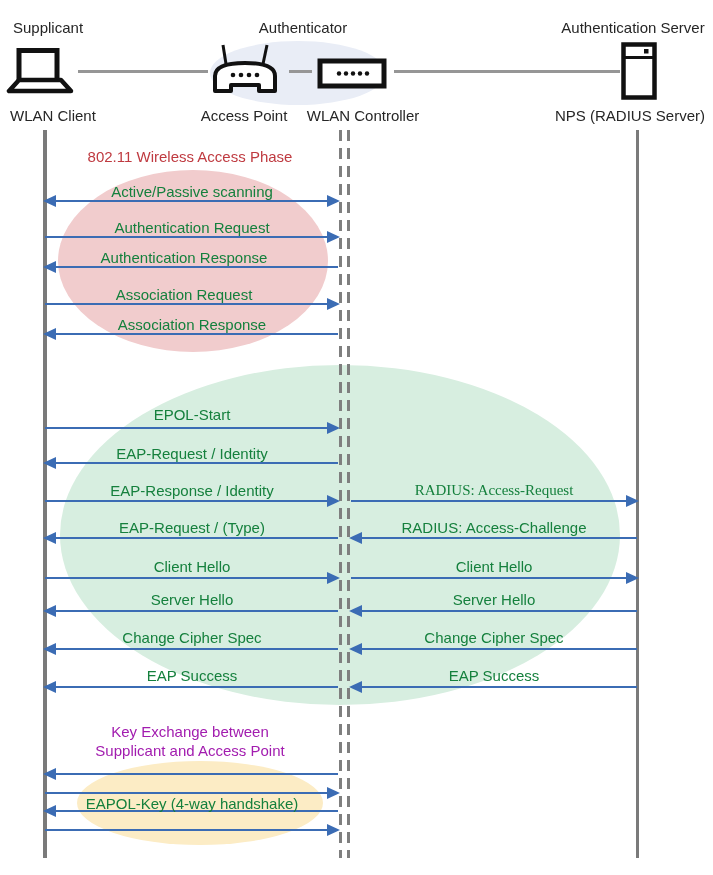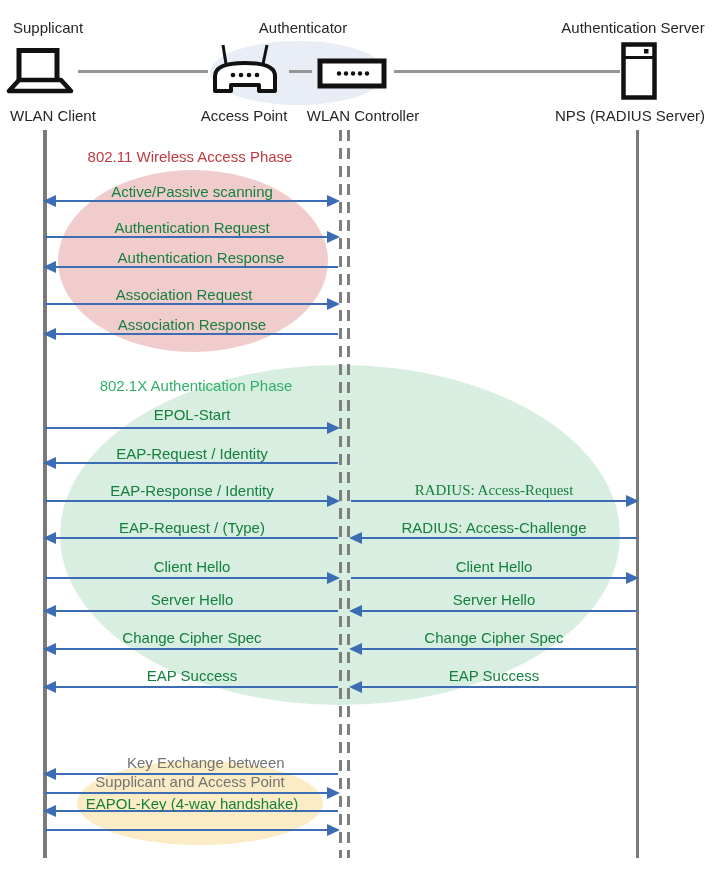--- a/index.html
+++ b/index.html
@@ -26,21 +26,21 @@
   
   .role-label{position:absolute;top:19px;font-size:15px;white-space:nowrap;z-index:2;}
   .device-label{position:absolute;top:107px;font-size:15px;white-space:nowrap;z-index:2;}
   .ctr{transform:translateX(-50%);}
   
   .icon{position:absolute;z-index:2;}
   
   .phase-title{position:absolute;transform:translateX(-50%);font-size:15px;white-space:nowrap;z-index:3;line-height:19px;}
   .t-red{color:#BF3A40;text-align:right;}
   .t-green{color:#2FB16B;}
-  .t-orange{color:#737373;text-align:right;margin-top:31px;}
+  .t-orange{color:#a21caf;text-align:center;}
   .t-orange span{display:block;}
   
   .msg-label{position:absolute;transform:translateX(-50%);font-size:15px;color:#15803d;white-space:nowrap;z-index:3;}
   .arrow{position:absolute;height:2px;background:#3B6CB4;z-index:2;}
   .head{position:absolute;width:0;height:0;top:-5px;border-top:6px solid transparent;border-bottom:6px solid transparent;}
   .hr{right:-2px;border-left:13px solid #3B6CB4;}
   .hl{left:-2px;border-right:13px solid #3B6CB4;}
 </style>
 </head>
 <body>
@@ -94,37 +94,36 @@
   <div class="device-label ctr" style="left:244px">Access Point</div>
   <div class="device-label ctr" style="left:363px">WLAN Controller</div>
   <div class="device-label ctr" style="left:630px">NPS (RADIUS Server)</div>
 
   <div class="lifeline ll-solid" style="left:43px"></div>
   <div class="lifeline ll-dashed" style="left:339px"></div>
   <div class="lifeline ll-dashed" style="left:347px"></div>
   <div class="lifeline ll-thin" style="left:636px"></div>
 
   <div class="phase-title t-red" style="left:190px;top:147px">802.11 Wireless Access Phase</div>
-  <div class="phase-title t-green" style="left:196px;top:376px">802.1X Authentication Phase</div>
   <div class="phase-title t-orange" style="left:190px;top:722px">
     <span>Key Exchange between</span>
     <span>Supplicant and Access Point</span>
   </div>
 
   <div id="messages">
       <div class="msg-label" style="left: 192px; top: 183px;">Active/Passive scanning</div>
       <div class="arrow" style="left: 45px; width: 293px; top: 200px;">
         <i class="head hr"></i>
         <i class="head hl"></i>
       </div>
       <div class="msg-label" style="left: 192px; top: 219px;">Authentication Request</div>
       <div class="arrow" style="left: 45px; width: 293px; top: 236px;">
         <i class="head hr"></i>
       </div>
-      <div class="msg-label" style="left: 201px; top: 249px;">Authentication Response</div>
+      <div class="msg-label" style="left: 184px; top: 249px;">Authentication Response</div>
       <div class="arrow" style="left: 45px; width: 293px; top: 266px;">
         <i class="head hl"></i>
       </div>
       <div class="msg-label" style="left: 184px; top: 286px;">Association Request</div>
       <div class="arrow" style="left: 45px; width: 293px; top: 303px;">
         <i class="head hr"></i>
       </div>
       <div class="msg-label" style="left: 192px; top: 316px;">Association Response</div>
       <div class="arrow" style="left: 45px; width: 293px; top: 333px;">
         <i class="head hl"></i>

